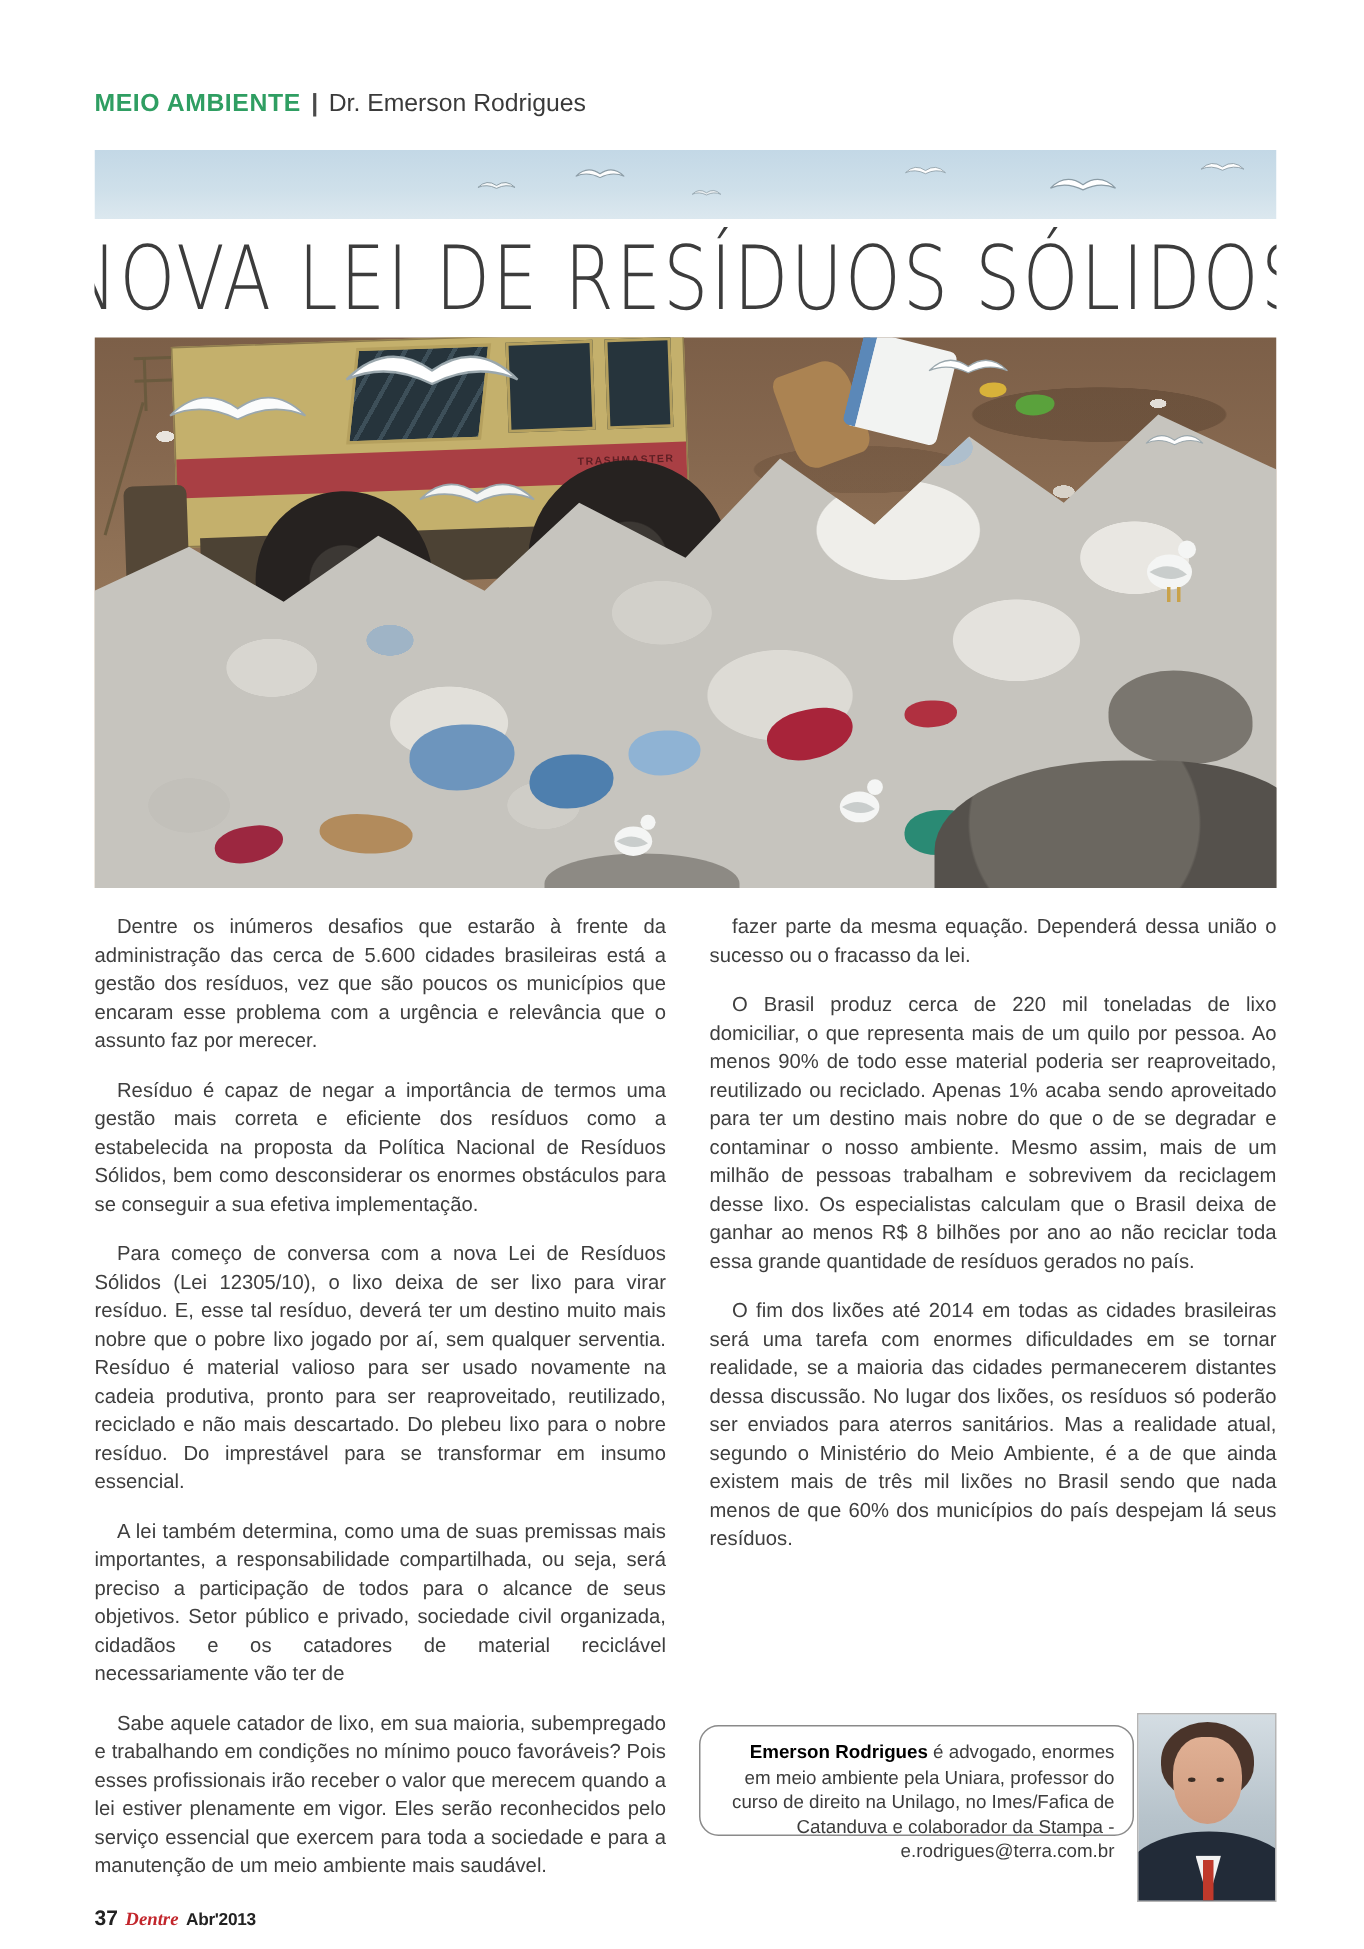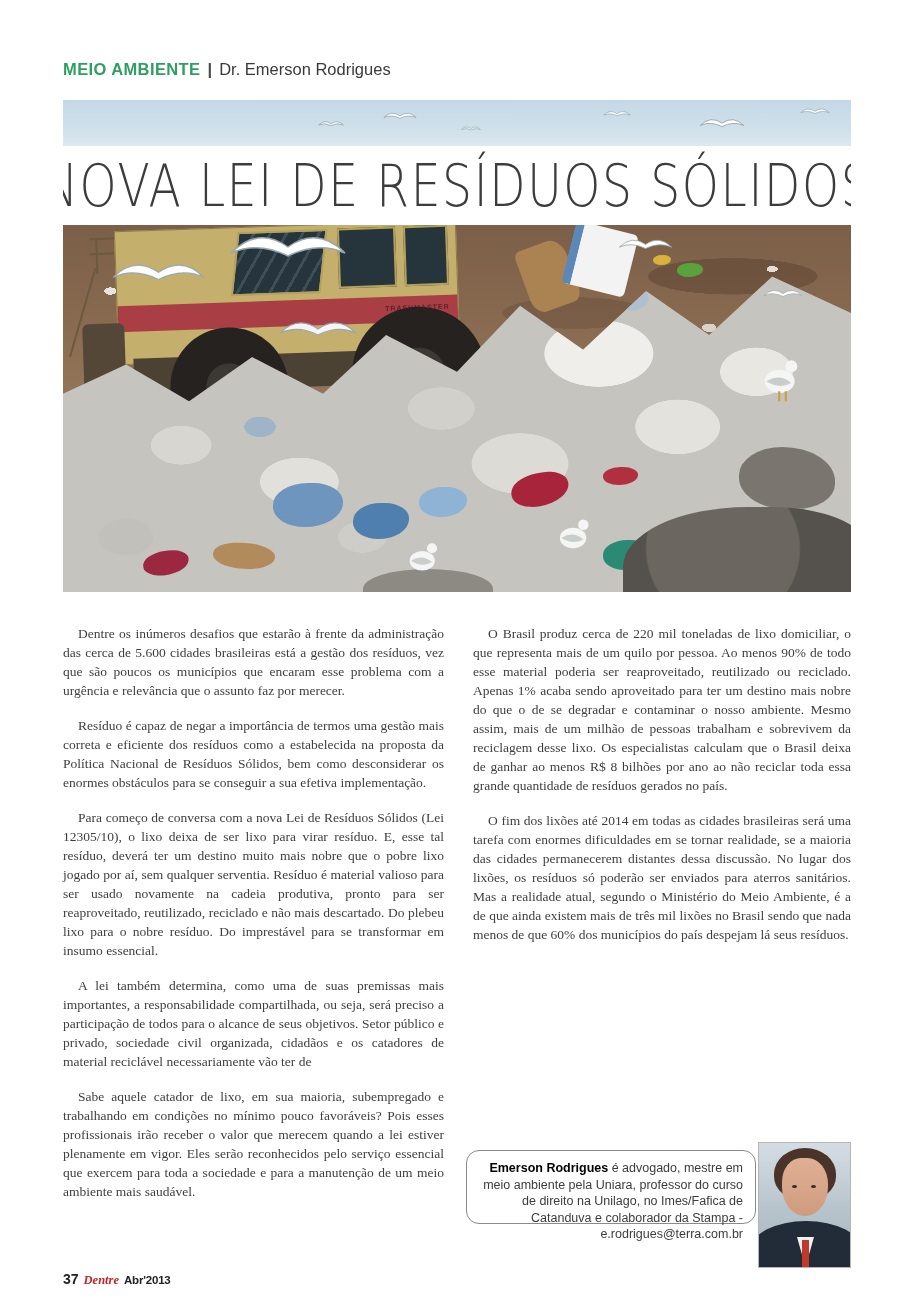--- a/index.html
+++ b/index.html
@@ -62,21 +62,21 @@
       radial-gradient(26px 17px at 25% 55%, #9fb4c6 0 60%, transparent 61%);}
   .blob{z-index:4;border-radius:50% 42% 55% 45%;}
   .rock{z-index:5;}
   .gull{z-index:6;}
   .sky .gull{position:absolute;}
   
   .col{position:absolute;top:608px;font-size:13.5px;line-height:19px;color:#3e3e3e;
        text-align:justify;}
   .col-left{left:63px;width:381px;}
   .col-right{left:473px;width:378px;}
-  .col p{margin:16px 0 14px;text-indent:15px;font-family:Liberation Serif, serif;}
+  .col p{margin:0 0 14px;text-indent:15px;}
   
   .bio-box{position:absolute;left:466px;top:1150px;width:290px;height:74px;
            border:1.5px solid #8a8a8a;border-radius:13px;box-sizing:border-box;
            padding:9px 12px 8px 14px;font-size:12.5px;line-height:1.32;color:#3c3c3c;
            text-align:right;}
   .bio-box b{color:#000000;text-align:center;}
   .author-photo{position:absolute;left:758px;top:1142px;width:93px;height:126px;
            border:1px solid #b5b5b5;box-sizing:border-box;overflow:hidden;
            background:linear-gradient(180deg,#d4dde3 0%,#b7c3cb 55%,#a9b6bf 100%);}
   .author-photo *{position:absolute;}
@@ -211,26 +211,27 @@
 
   <section class="col col-left">
     <p>Dentre os inúmeros desafios que estarão à frente da administração das cerca de 5.600 cidades brasileiras está a gestão dos resíduos, vez que são poucos os municípios que encaram esse problema com a urgência e relevância que o assunto faz por merecer.</p>
     <p>Resíduo é capaz de negar a importância de termos uma gestão mais correta e eficiente dos resíduos como a estabelecida na proposta da Política Nacional de Resíduos Sólidos, bem como desconsiderar os enormes obstáculos para se conseguir a sua efetiva implementação.</p>
     <p>Para começo de conversa com a nova Lei de Resíduos Sólidos (Lei 12305/10), o lixo deixa de ser lixo para virar resíduo. E, esse tal resíduo, deverá ter um destino muito mais nobre que o pobre lixo jogado por aí, sem qualquer serventia. Resíduo é material valioso para ser usado novamente na cadeia produtiva, pronto para ser reaproveitado, reutilizado, reciclado e não mais descartado. Do plebeu lixo para o nobre resíduo. Do imprestável para se transformar em insumo essencial.</p>
     <p>A lei também determina, como uma de suas premissas mais importantes, a responsabilidade compartilhada, ou seja, será preciso a participação de todos para o alcance de seus objetivos. Setor público e privado, sociedade civil organizada, cidadãos e os catadores de material reciclável necessariamente vão ter de</p>
     <p>Sabe aquele catador de lixo, em sua maioria, subempregado e trabalhando em condições no mínimo pouco favoráveis? Pois esses profissionais irão receber o valor que merecem quando a lei estiver plenamente em vigor. Eles serão reconhecidos pelo serviço essencial que exercem para toda a sociedade e para a manutenção de um meio ambiente mais saudável.</p>
   </section>
 
   <section class="col col-right">
+    <p>fazer parte da mesma equação. Dependerá dessa união o sucesso ou o fracasso da lei.</p>
     <p>O Brasil produz cerca de 220 mil toneladas de lixo domiciliar, o que representa mais de um quilo por pessoa. Ao menos 90% de todo esse material poderia ser reaproveitado, reutilizado ou reciclado. Apenas 1% acaba sendo aproveitado para ter um destino mais nobre do que o de se degradar e contaminar o nosso ambiente. Mesmo assim, mais de um milhão de pessoas trabalham e sobrevivem da reciclagem desse lixo. Os especialistas calculam que o Brasil deixa de ganhar ao menos R$ 8 bilhões por ano ao não reciclar toda essa grande quantidade de resíduos gerados no país.</p>
     <p>O fim dos lixões até 2014 em todas as cidades brasileiras será uma tarefa com enormes dificuldades em se tornar realidade, se a maioria das cidades permanecerem distantes dessa discussão. No lugar dos lixões, os resíduos só poderão ser enviados para aterros sanitários. Mas a realidade atual, segundo o Ministério do Meio Ambiente, é a de que ainda existem mais de três mil lixões no Brasil sendo que nada menos de que 60% dos municípios do país despejam lá seus resíduos.</p>
   </section>
 
   <aside class="bio-box">
-    <b>Emerson Rodrigues</b><span> é advogado, mestre em meio ambiente pela Uniara, professor do curso de direito na Unilago, no Imes/Fafica de Catanduva e colaborador da Stampa - e.rodrigues@terra.com.br</span>
+    <b>Emerson Rodrigues</b><span> é advogado, enormes em meio ambiente pela Uniara, professor do curso de direito na Unilago, no Imes/Fafica de Catanduva e colaborador da Stampa - e.rodrigues@terra.com.br</span>
   </aside>
 
   <div class="author-photo">
     <div class="ap-hair"></div>
     <div class="ap-face"></div>
     <div class="ap-eye" style="left:33px"></div>
     <div class="ap-eye" style="left:52px"></div>
     <div class="ap-suit"></div>
     <div class="ap-shirt"></div>
     <div class="ap-tie"></div>

